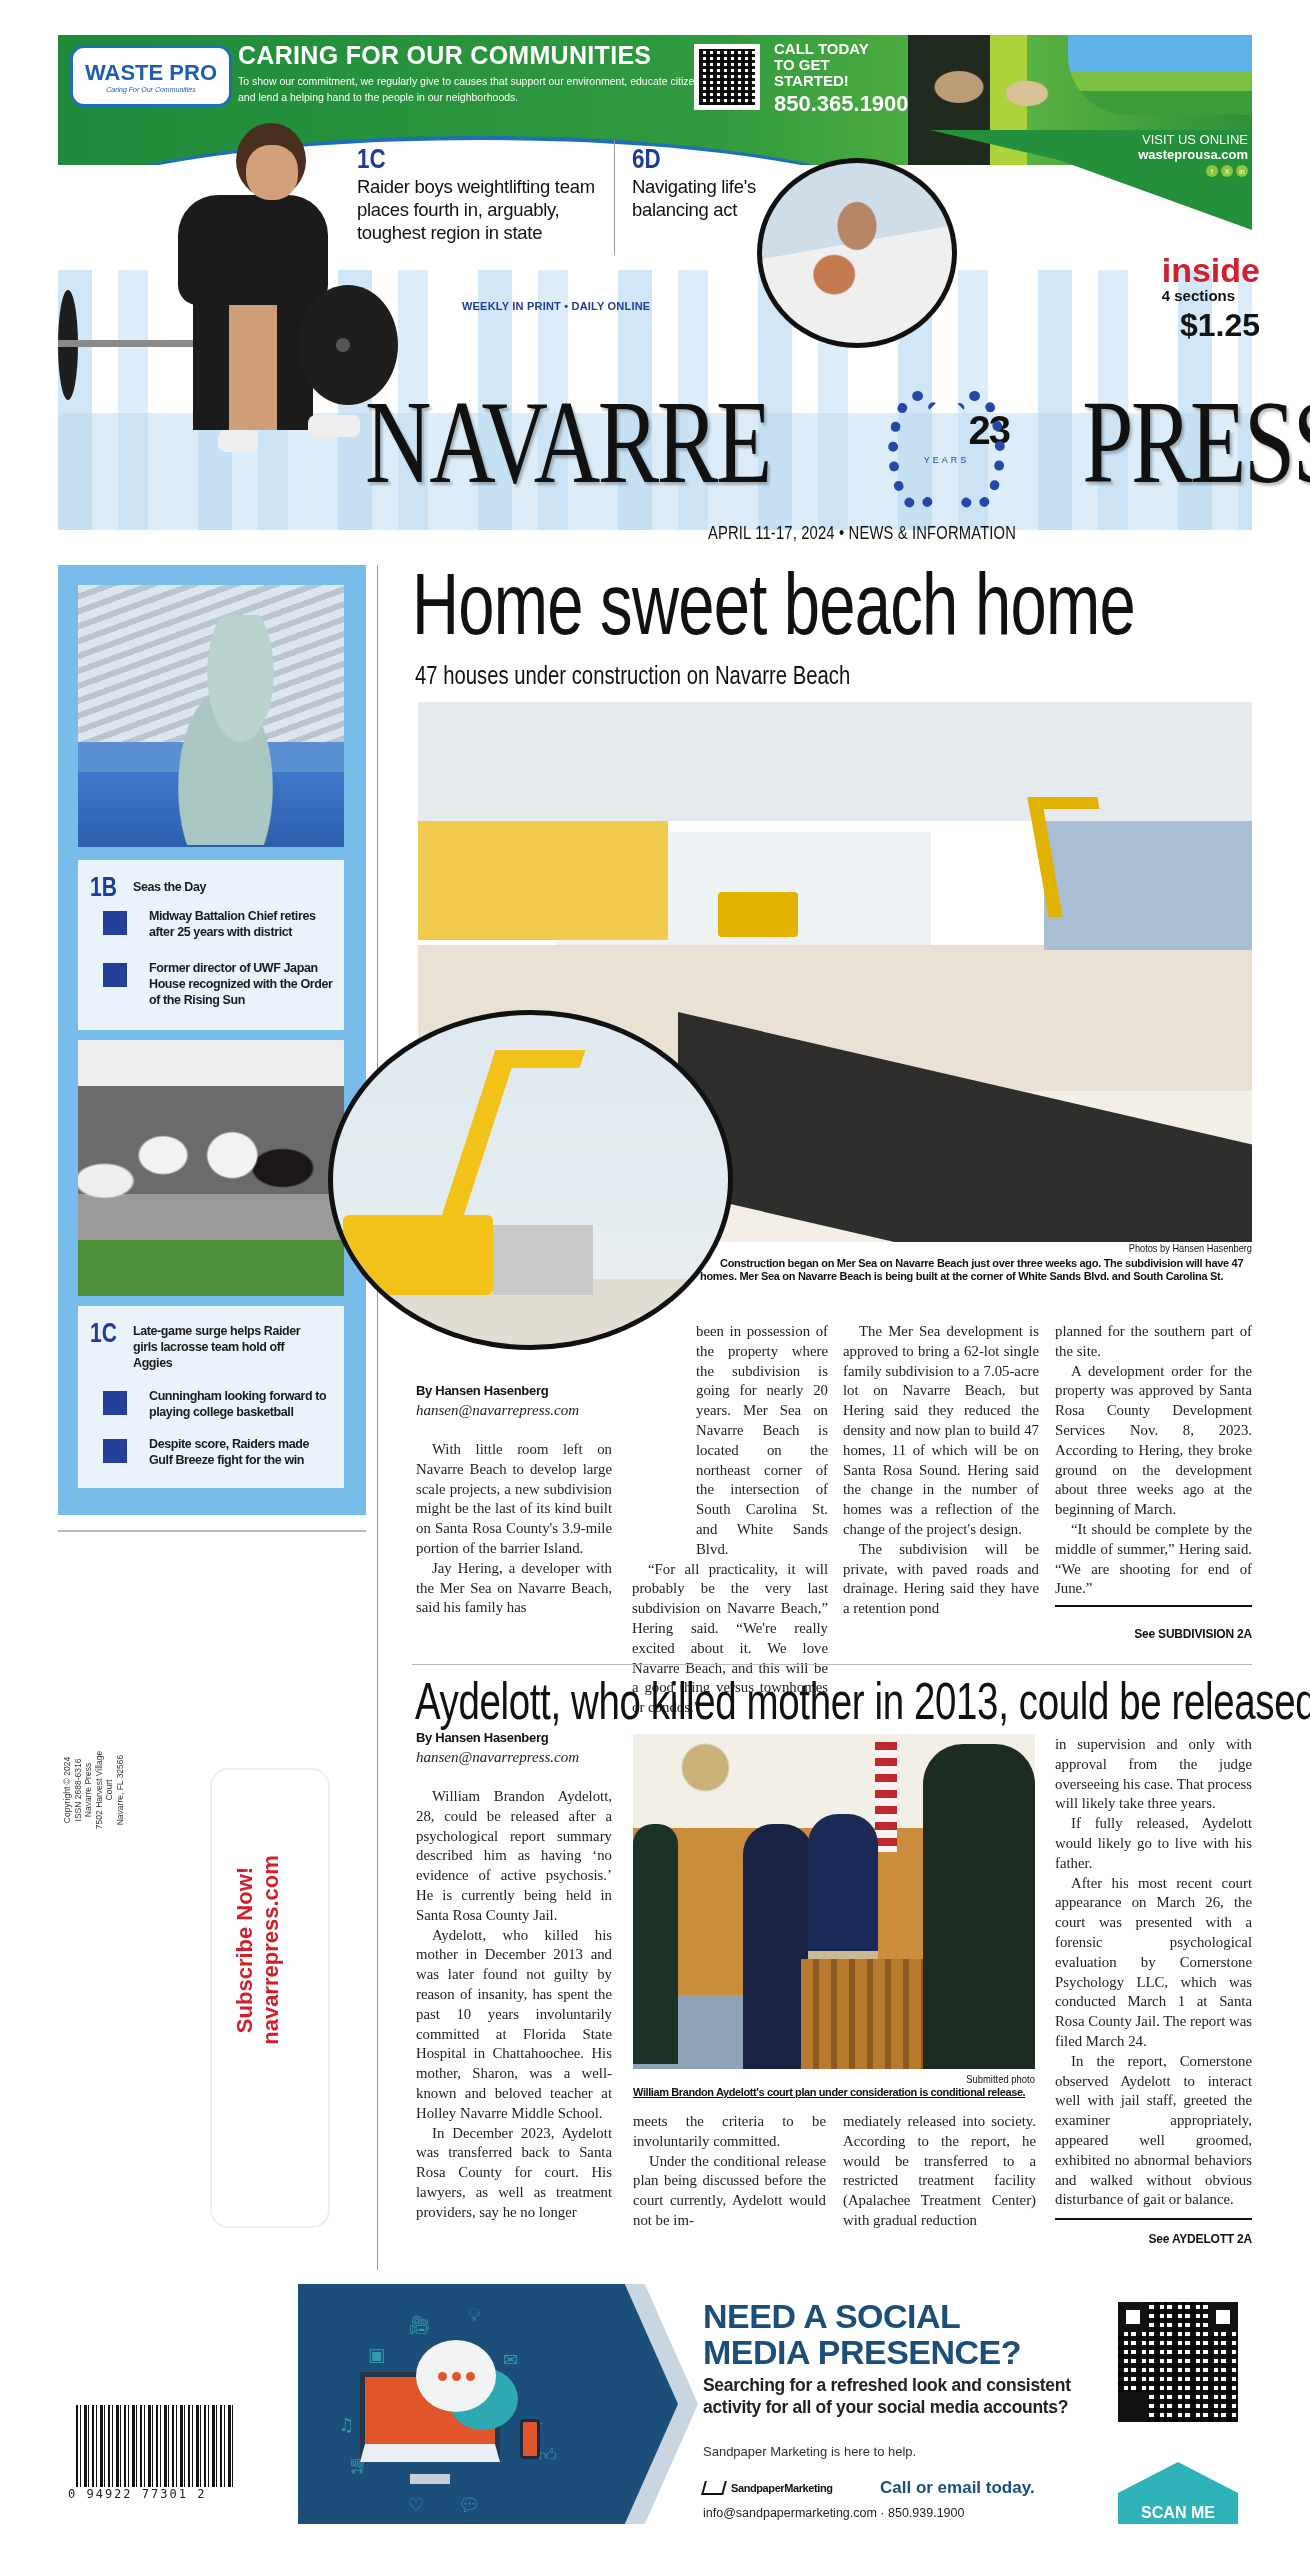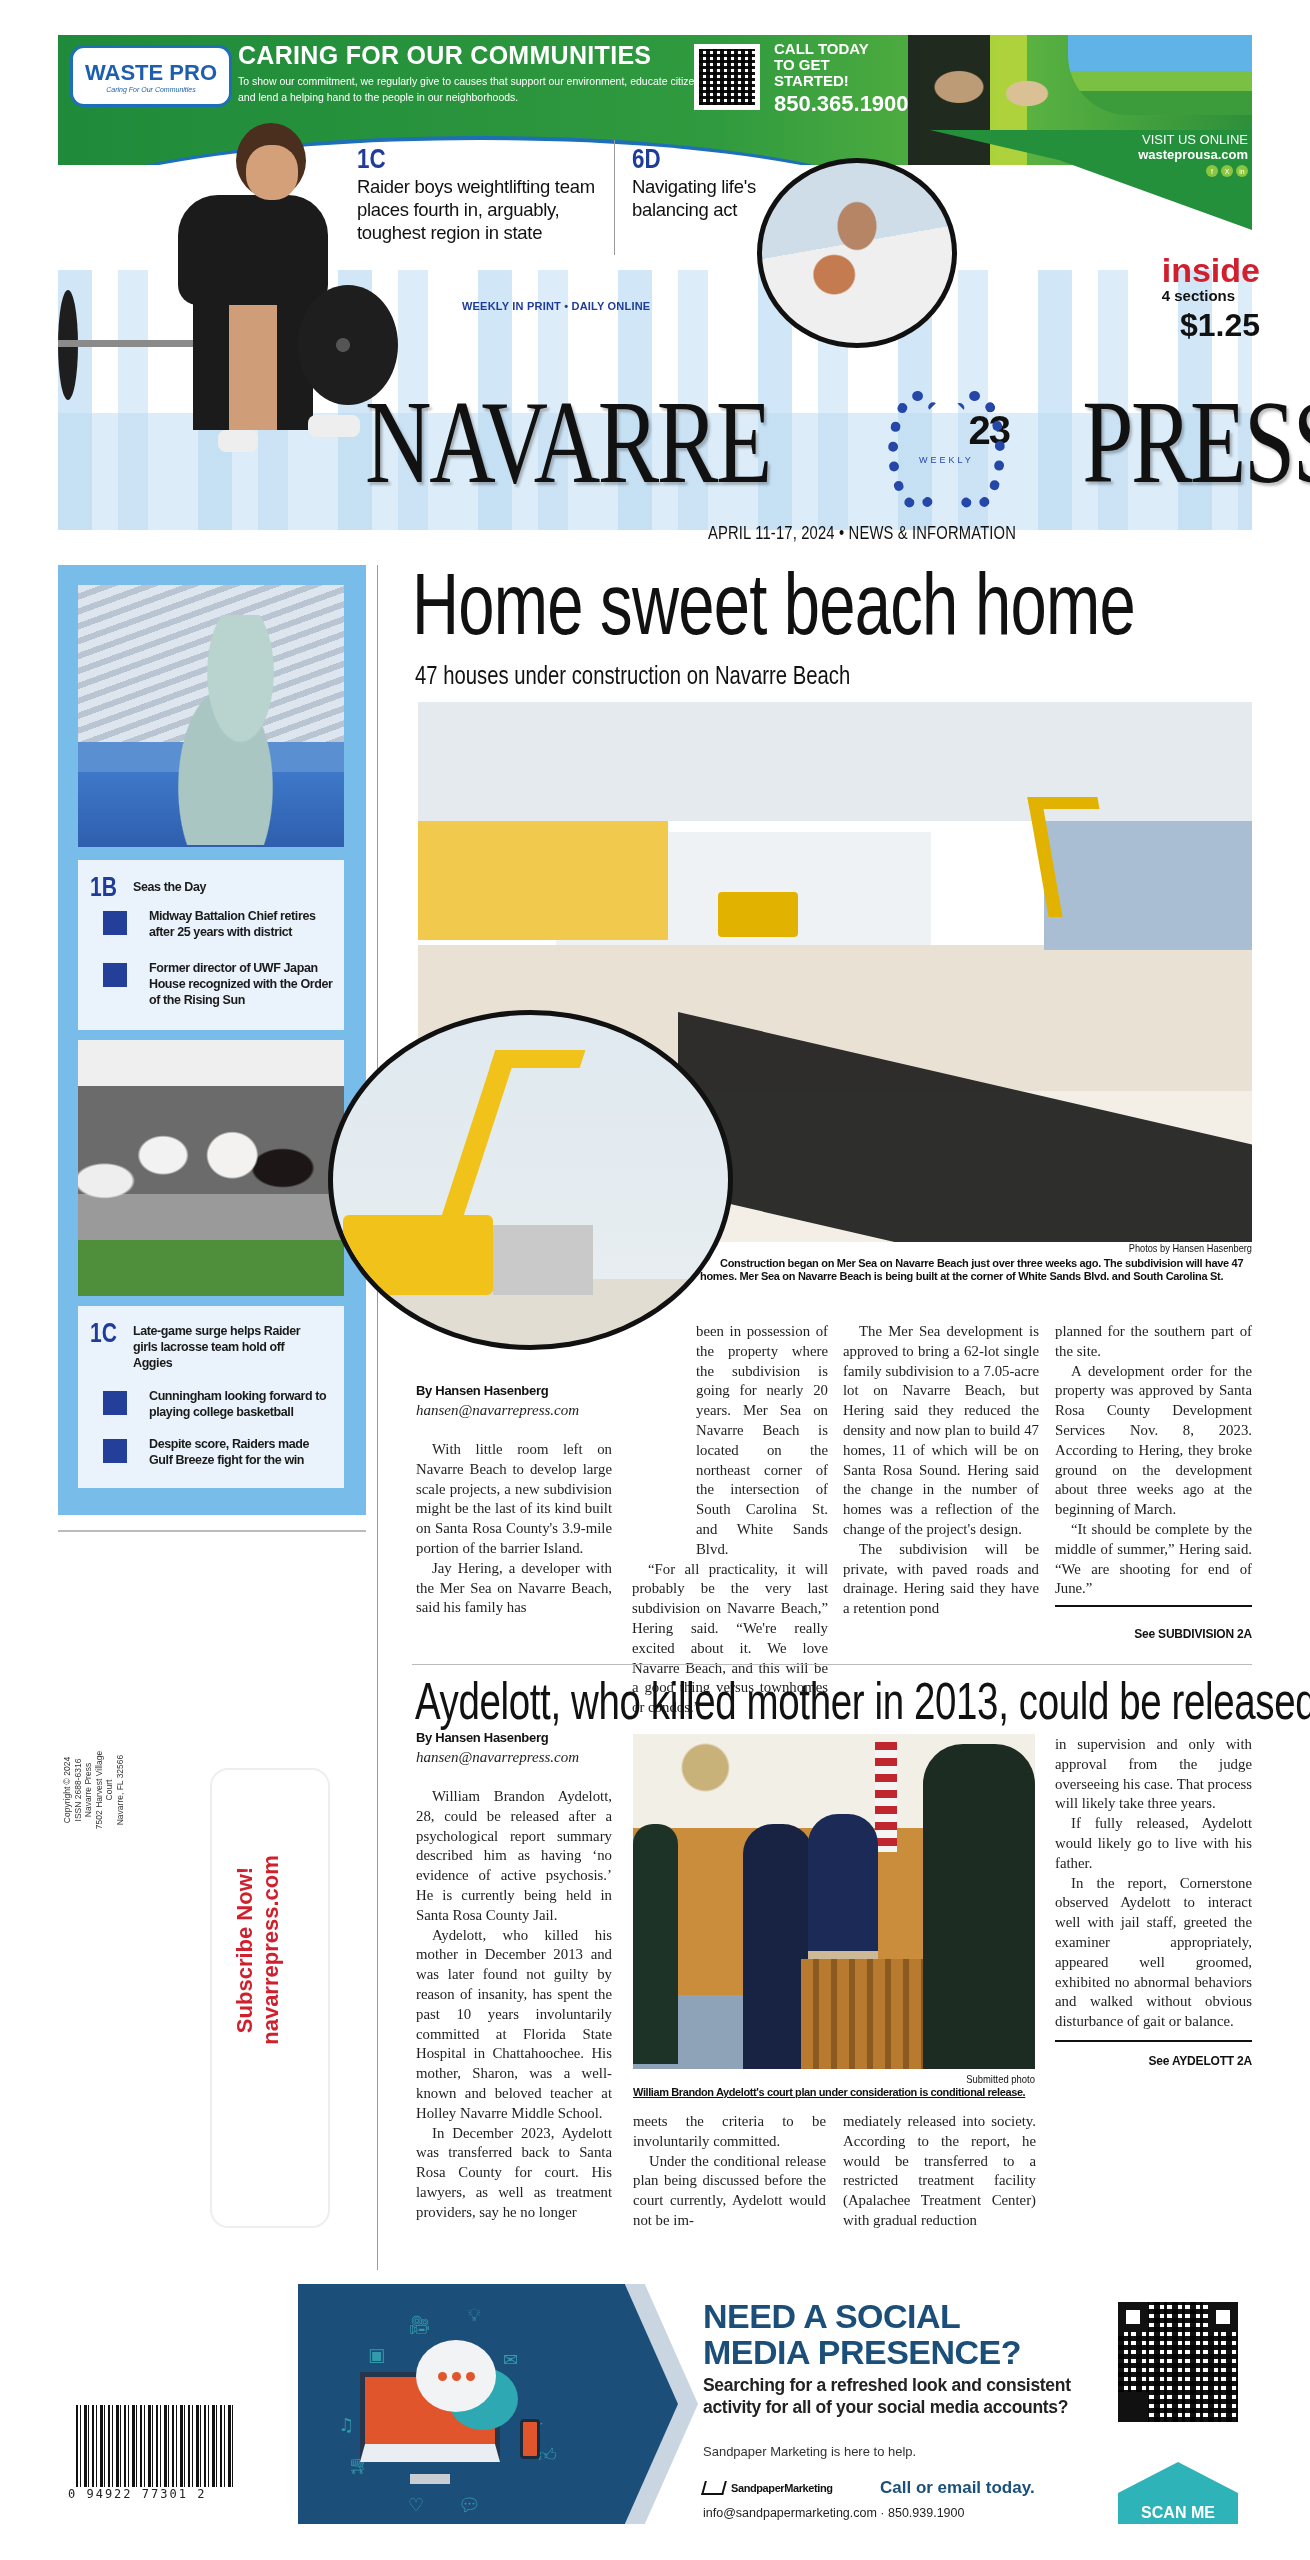--- a/index.html
+++ b/index.html
@@ -275,21 +275,21 @@
 <div class="abs inside">
   <div class="inside-1">inside</div>
   <div class="inside-2">4 sections</div>
   <div class="inside-3">$1.25</div>
 </div>
 
 <div class="abs masthead">
   <span class="name">NAVARRE</span>
   <div class="laurel">
     <div class="laurel-num">23</div>
-    <div class="laurel-years">WEEKLY</div>
+    <div class="laurel-years">YEARS</div>
   </div>
   <span class="name name-right">PRESS</span>
 </div>
 <div class="abs dateline">APRIL 11-17, 2024  •  NEWS &amp; INFORMATION</div>
 
 <div class="abs sidebar"></div>
 <div class="abs sb-photo1">
   <div class="fence"></div>
     <div class="turtle"></div>
 </div>
@@ -403,20 +403,21 @@
 <div class="abs body-col a-c2">
   <p class="noindent">meets the criteria to be involuntarily committed.</p>
   <p>Under the conditional release plan being discussed before the court currently, Aydelott would not be im-</p>
 </div>
 <div class="abs body-col a-c3">
   <p class="noindent">mediately released into society. According to the report, he would be transferred to a restricted treatment facility (Apalachee Treatment Center) with gradual reduction</p>
 </div>
 <div class="abs body-col a-c4">
   <p class="noindent">in supervision and only with approval from the judge overseeing his case. That process will likely take three years.</p>
   <p>If fully released, Aydelott would likely go to live with his father.</p>
+  <p>After his most recent court appearance on March 26, the court was presented with a forensic psychological evaluation by Cornerstone Psychology LLC, which was conducted March 1 at Santa Rosa County Jail. The report was filed March 24.</p>
   <p>In the report, Cornerstone observed Aydelott to interact well with jail staff, greeted the examiner appropriately, appeared well groomed, exhibited no abnormal behaviors and walked without obvious disturbance of gait or balance.</p>
   <div class="jump-rule" style="margin-top:8px;"></div>
   <div class="jump" style="margin-top:10px;">See AYDELOTT 2A</div>
 </div>
 
 <div class="abs sp-ad">
   <div class="sp-art-shadow"></div>
   <div class="sp-art">
     <div class="sp-icons">
       <span style="left:80px;top:10px;">🎥︎</span>

